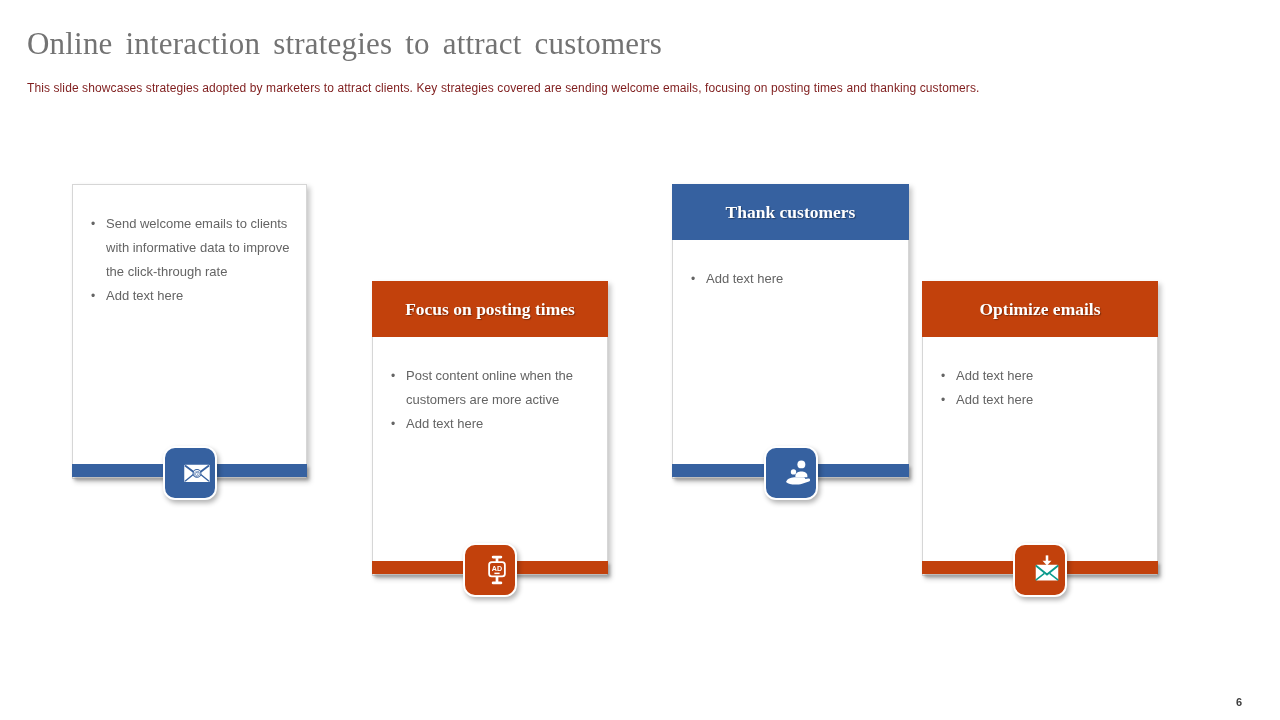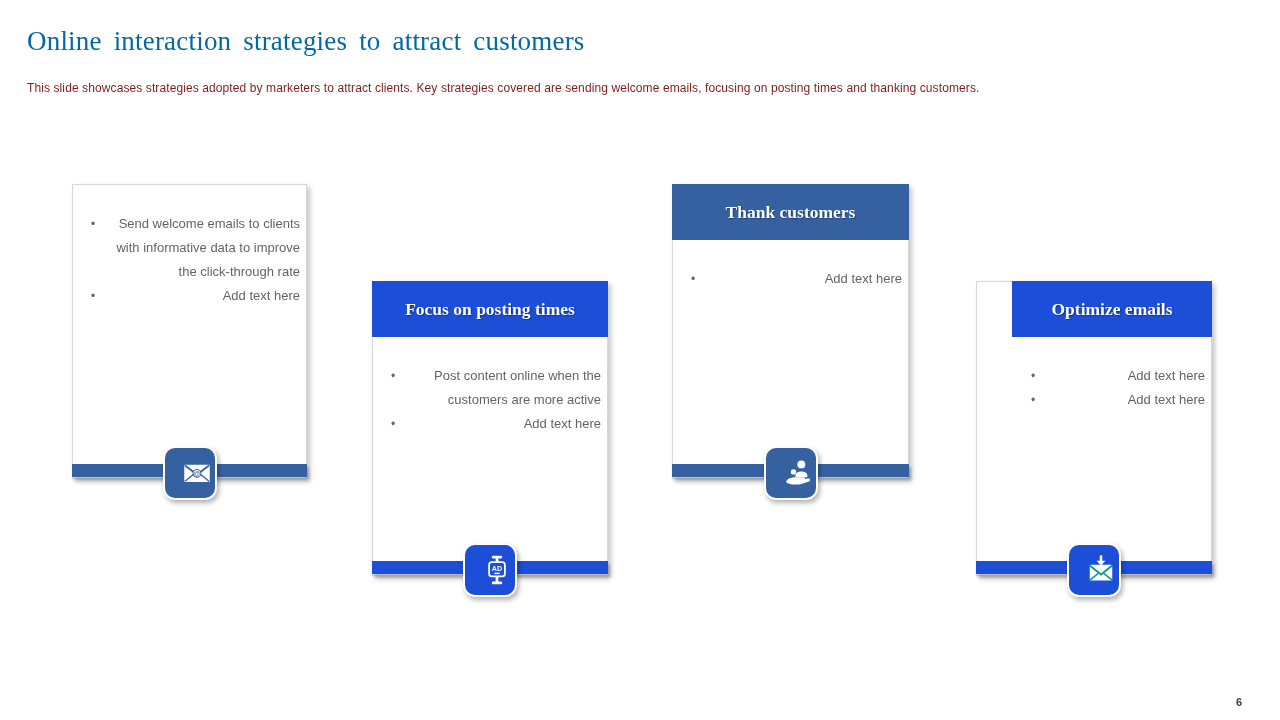--- a/index.html
+++ b/index.html
@@ -2,42 +2,42 @@
 <html><head>
 <meta charset="utf-8">
 <style>
   html,body { margin:0; padding:0; }
   body {
     width:1280px; height:720px; position:relative; overflow:hidden;
     background:#ffffff; font-family:"Liberation Sans", sans-serif;
   }
   .slide-title {
     position:absolute; left:27px; top:26px;
-    font-family:"Liberation Serif", serif; font-size:27px; font-weight:400;
-    color:#0369a1; word-spacing:5px; letter-spacing:0.2px;text-align:right;
+    font-family:"Liberation Serif", serif; font-size:31px; font-weight:400;
+    color:#737373; word-spacing:5px; letter-spacing:0.2px;text-align:right;
   }
   .slide-subtitle {
     position:absolute; left:27px; top:81px; width:1000px;
     font-size:12px; color:#7f1d1d; letter-spacing:0.1px;
   }
   .card {
     position:absolute; background:#fff;
     border:1px solid #d6d6d6;
     box-shadow:3px 3px 5px rgba(0,0,0,0.22);
     box-sizing:border-box;
   }
   .card-header {
     height:56px; margin:-1px -1px 0 -1px;
     display:flex; align-items:center; justify-content:center;
     font-family:"Liberation Serif", serif; font-weight:bold; font-size:17.5px;
     color:#ffffff; text-shadow:1px 1px 1px rgba(0,0,0,0.35);
   }
   .blue .card-header, .blue .bar, .blue .icon-box { background:#3661A0; }
-  .teal .card-header, .teal .bar, .teal .icon-box { background:#1d4ed8; }
-  .bullets { list-style:none; margin:27px 6px 0 16px; padding:0;text-align:right; }
+  .teal .card-header, .teal .bar, .teal .icon-box { background:#c2410c; }
+  .bullets { list-style:none; margin:27px 6px 0 16px; padding:0; }
   .bullets li {
     position:relative; padding-left:17px;
     font-size:13px; line-height:24px; color:#646464;
   }
   .bullets li::before {
     content:"\2022"; position:absolute; left:2px; top:0;
     font-size:12px; color:#646464;
   }
   .bar {
     position:absolute; left:-1px; right:-1px; bottom:1px; height:13px;
@@ -52,21 +52,21 @@
     z-index:2;
   }
   .page-number {
     position:absolute; right:38px; bottom:12px;
     font-size:11px; font-weight:bold; color:#3d3d3d;
   }
   
   #card-0 { left:72px;  top:184px; width:235px; height:295px; }
   #card-1 { left:372px; top:281px; width:236px; height:295px; }
   #card-2 { left:672px; top:184px; width:237px; height:295px; }
-  #card-3 { left:976px; top:281px; width:236px; height:295px;padding-left:36px; }
+  #card-3 { left:922px; top:281px; width:236px; height:295px; }
 </style>
 </head>
 <body>
 
 <div class="slide-title">Online interaction strategies to attract customers</div>
 <div class="slide-subtitle">This slide showcases strategies adopted by marketers to attract clients. Key  strategies covered are sending welcome emails, focusing on posting times and thanking customers.</div>
 
 <div id="card-0" class="card blue">
   <ul class="bullets">
     <li>Send welcome  emails to clients with informative  data to improve  the click-through  rate</li>

